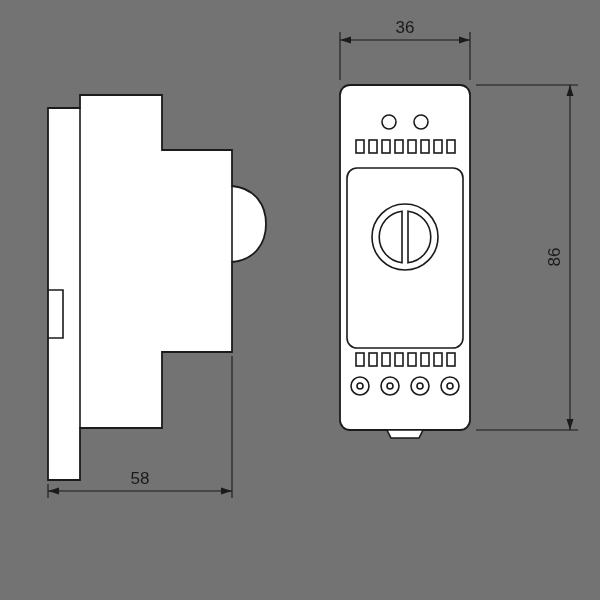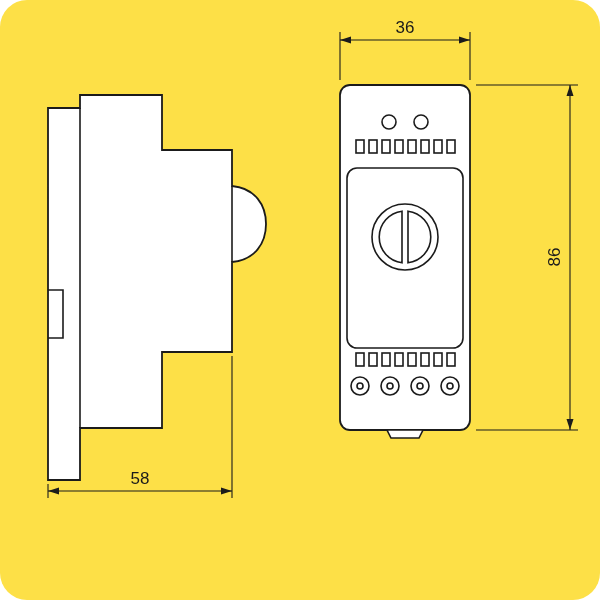--- a/index.html
+++ b/index.html
@@ -4,23 +4,22 @@
 <style>
   html, body {
     margin: 0;
     padding: 0;
     background: #ffffff;
   }
   .stage {
     width: 600px;
     height: 600px;
     position: relative;
-    background: #fde047;
+    background: #737373;
     font-family: "Liberation Sans", sans-serif;
-    border-radius: 27px;
   }
   svg { display: block; }
   .outline {
     fill: #ffffff;
     stroke: #1b1b1b;
     stroke-width: 1.8;
     stroke-linejoin: miter;
   }
   .detail {
     fill: none;

